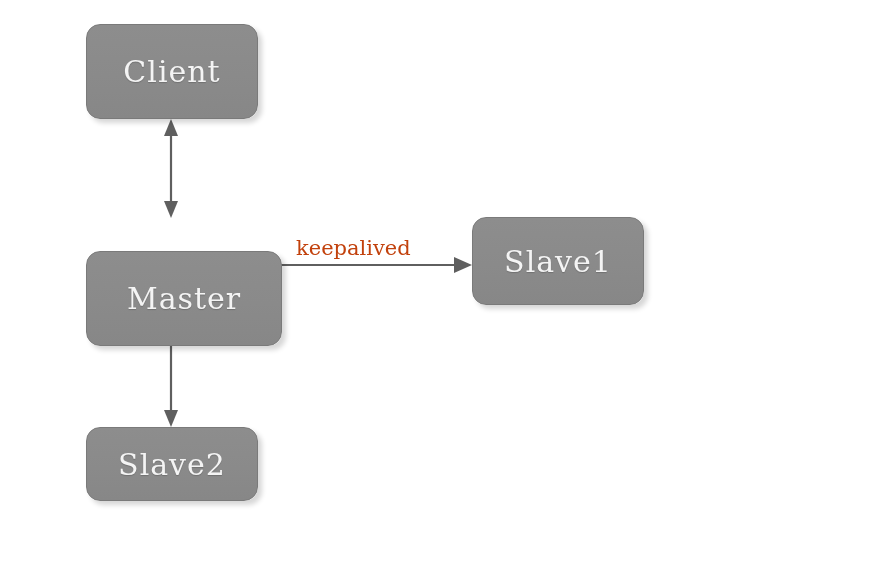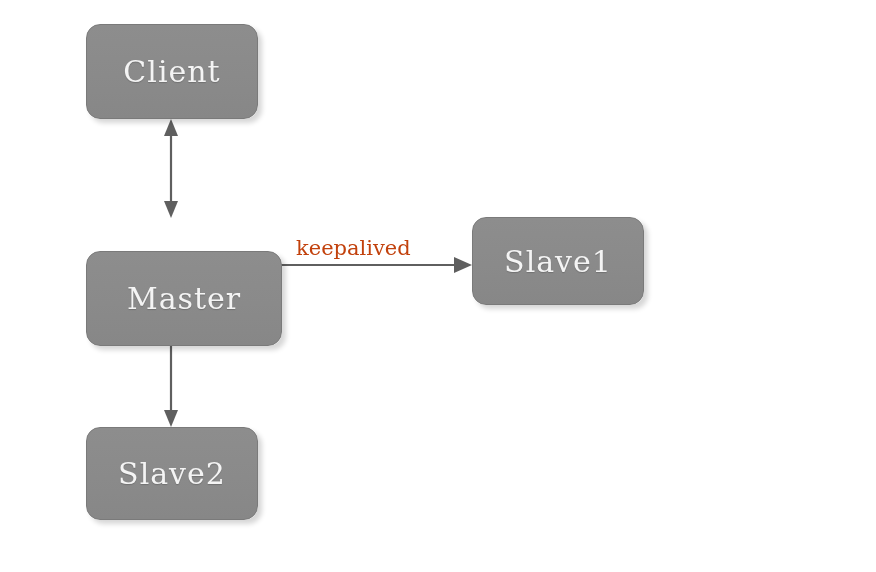--- a/index.html
+++ b/index.html
@@ -37,21 +37,21 @@
     font-family: "DejaVu Serif", "Liberation Serif", serif;
     font-size: 30px;
     letter-spacing: 1px;
     text-shadow: 0 1px 1px rgba(0,0,0,0.18);
     user-select: none;
   }
 
   #node-client  { left: 86px;  top: 24px;  width: 172px; height: 95px; }
   #node-master  { left: 86px;  top: 218px; width: 196px; height: 95px; margin-top: 33px; }
   #node-slave1  { left: 472px; top: 217px; width: 172px; height: 88px; }
-  #node-slave2  { left: 86px;  top: 427px; width: 172px; height: 93px; }
+  #node-slave2  { left: 86px;  top: 427px; width: 172px; height: 74px; }
 
   .edge-label {
     position: absolute;
     color: #c2410c;
     font-family: "DejaVu Serif", "Liberation Serif", serif;
     font-size: 21px;
     white-space: nowrap;
     user-select: none;
   }
   #label-keepalived {

